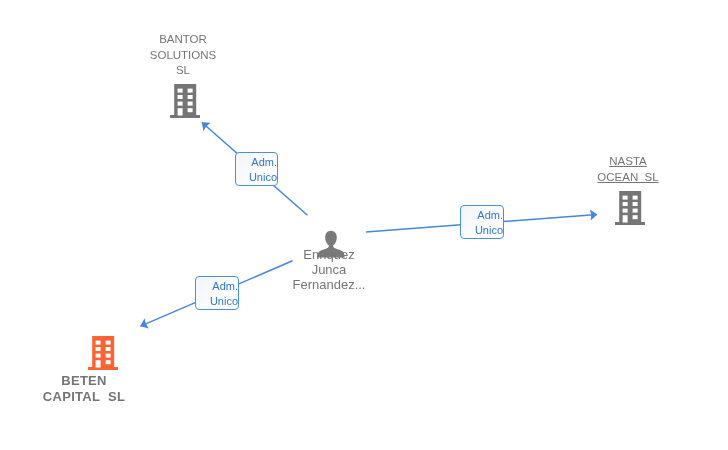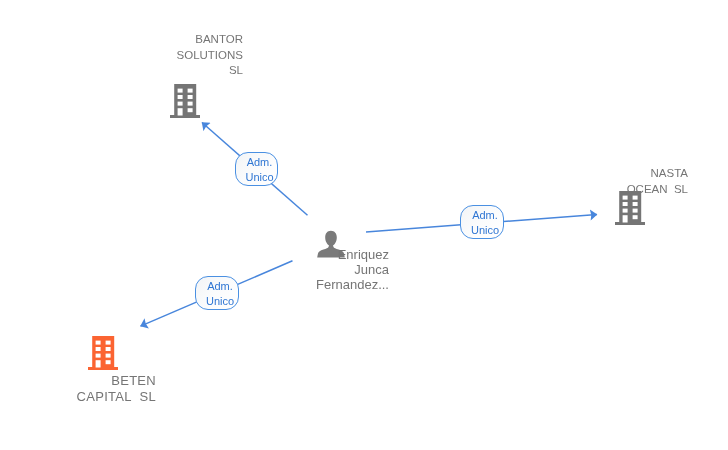--- a/index.html
+++ b/index.html
@@ -2,27 +2,27 @@
 <html><head>
 <meta charset="utf-8">
 <title>Empresia corporate relationship diagram</title>
 <style>
   html,body{margin:0;padding:0;}
   body{width:728px;height:450px;background:#ffffff;font-family:"Liberation Sans",sans-serif;
        overflow:hidden;position:relative;-webkit-font-smoothing:antialiased;}
   .stage{position:absolute;left:0;top:0;width:728px;height:450px;transform:translateZ(0);}
   svg.edges{position:absolute;left:0;top:0;width:728px;height:450px;}
   .node-icon{position:absolute;overflow:visible;}
-  .node-label{position:absolute;text-align:right;color:#757575;font-size:11.5px;
+  .node-label{position:absolute;text-align:center;color:#757575;font-size:11.5px;
               line-height:15.5px;white-space:pre-wrap;width:120px;}
   .node-label.person{font-size:13px;line-height:15px;}
   .node-label.strong{font-size:13px;line-height:15.5px;letter-spacing:0.28px;}
-  .edge-label{position:absolute;box-sizing:border-box;border:1.5px solid #4a90e2;border-radius:13px;
+  .edge-label{position:absolute;box-sizing:border-box;border:1.5px solid #4a90e2;border-radius:4px;
               background:linear-gradient(135deg,#f2f4f6 0%,#fafbfc 45%,#ffffff 100%);
-              color:#2f76d3;font-size:11px;line-height:14.5px;text-align:center;
+              color:#2f76d3;font-size:11px;line-height:14.5px;text-align:right;
               white-space:pre-line;padding:2px 0 0 6px;height:34px;}
   .footer{position:absolute;left:650px;top:429px;width:78px;height:20px;}
   .brand-word{position:absolute;left:34px;top:1px;font-family:"Liberation Serif",serif;
               font-style:italic;font-size:15px;color:#17556b;transform:scaleX(0.88);
               transform-origin:left top;white-space:nowrap;}
 </style>
 </head>
 <body>
 
 <div class="stage">
@@ -91,23 +91,23 @@
     </g>
   </svg>
 
   <svg class="node-icon" style="left:317px;top:230px" width="28" height="28" viewBox="0 0 28 28">
     <path fill="#7a7a7a" d="M13.9 0.7 C 10.2 0.7 8.2 3.5 8.2 7.4 C 8.2 9.4 8.8 11.4 9.6 12.8 C 10.3 14.1 11.2 15.0 12.0 15.4 L 11.5 16.9 C 11.1 18.0 9.2 18.5 6.4 19.4 C 3.2 20.4 1.4 21.4 1.0 23.4 C 0.65 25.0 0.35 26.6 0.2 27.6 L 27.8 27.6 C 27.65 26.6 27.35 25.0 27.0 23.4 C 26.6 21.4 24.8 20.4 21.6 19.4 C 18.8 18.5 16.9 18.0 16.5 16.9 L 16.0 15.4 C 16.8 15.0 17.7 14.1 18.4 12.8 C 19.2 11.4 19.8 9.4 19.8 7.4 C 19.8 3.5 17.6 0.7 13.9 0.7 Z"></path>
   </svg>
 
   <div class="node-label" style="left:123px;top:32px;">BANTOR
 SOLUTIONS
 SL</div>
-  <div class="node-label" style="left:568px;top:166px;">NASTA
+  <div class="node-label" style="left:568px;top:154px;text-decoration:underline;">NASTA
 OCEAN&nbsp;&nbsp;SL</div>
-  <div class="node-label strong" style="left:36px;top:373px;">BETEN
+  <div class="node-label strong" style="left:24px;top:373px;font-weight:bold;">BETEN
 CAPITAL&nbsp;&nbsp;SL</div>
   <div class="node-label person" style="left:269px;top:247px;">Enriquez
 Junca
 Fernandez...</div>
 
   <div class="edge-label" style="left:235px;top:152px;width:43px;">Adm.
 Unico</div>
   <div class="edge-label" style="left:460px;top:205px;width:44px;">Adm.
 Unico</div>
   <div class="edge-label" style="left:195px;top:276px;width:44px;">Adm.

